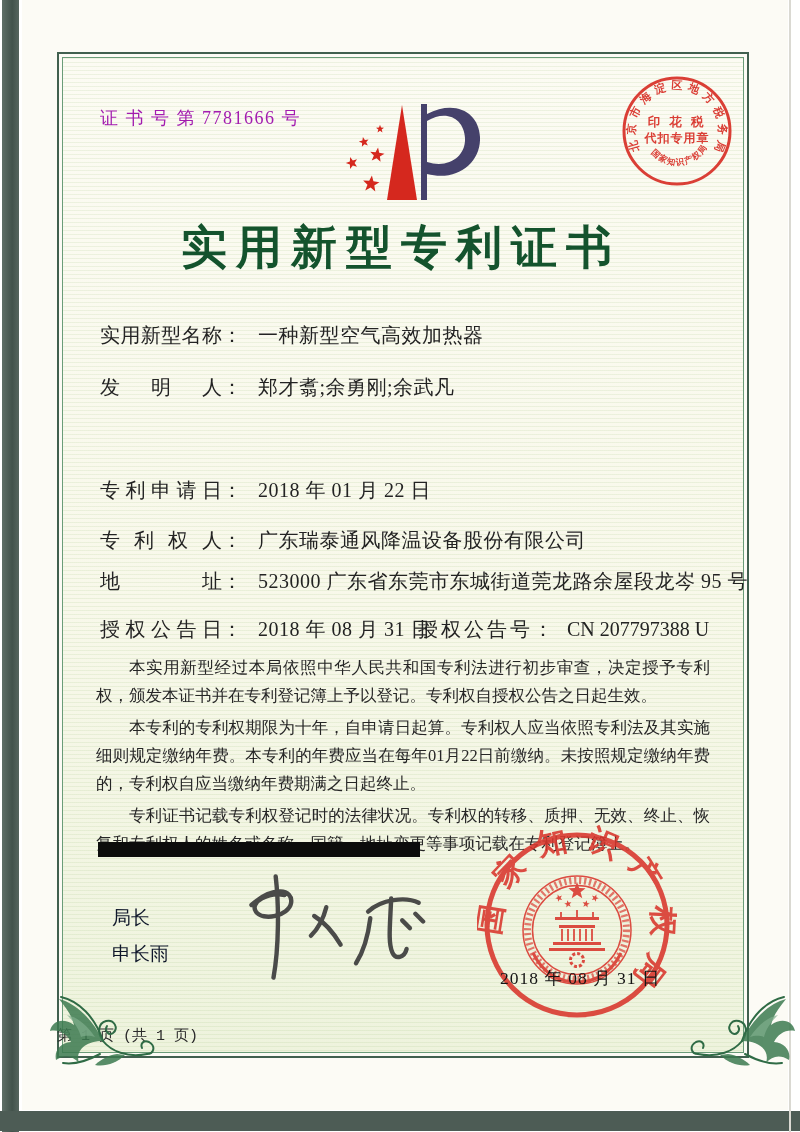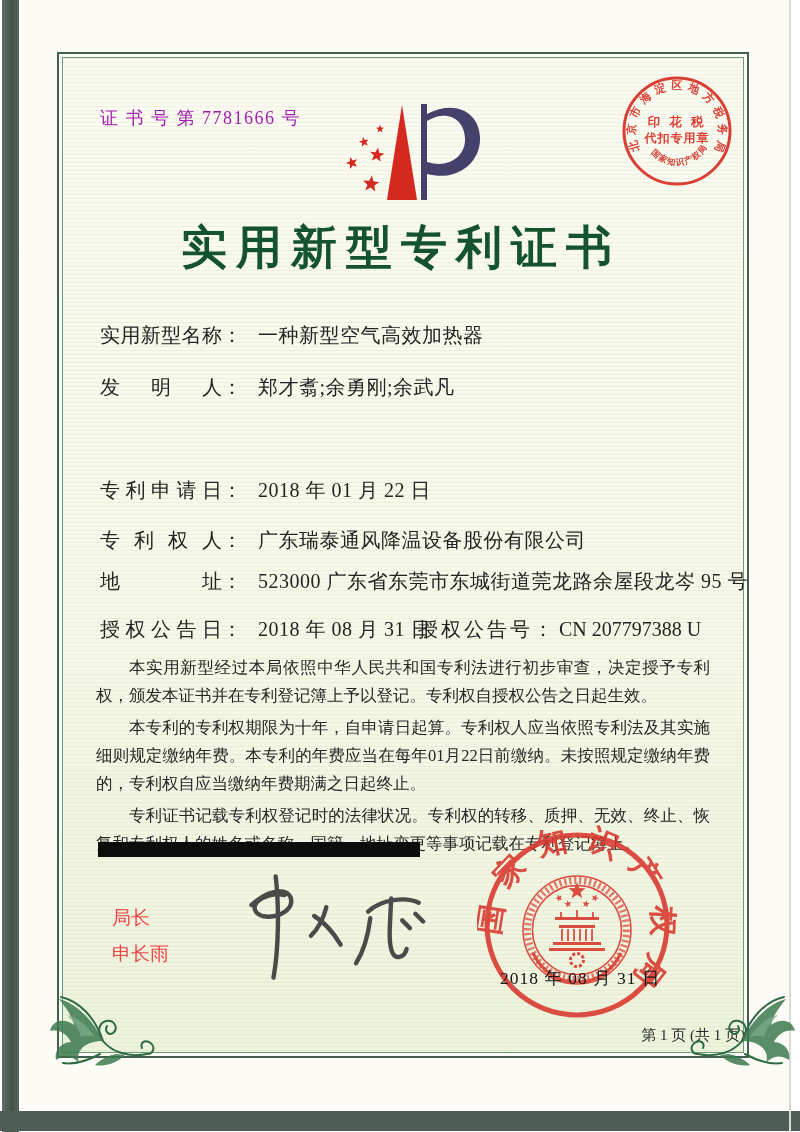--- a/index.html
+++ b/index.html
@@ -24,25 +24,25 @@
          color:#14532d;letter-spacing:9px;}
   .row{left:78px;width:640px;height:30px;font-size:20px;color:#232323;white-space:nowrap;}
   .row .lbl{display:inline-block;width:122px;text-align:justify;text-align-last:justify;vertical-align:top;}
   .row .colon{display:inline-block;vertical-align:top;}
   .row .val{display:inline-block;margin-left:16px;vertical-align:top;letter-spacing:.5px;}
   .grant-right{position:absolute;left:318px;top:0;}
   .paras{left:70px;top:650px;width:622px;font-size:16.5px;line-height:28px;text-align:justify;color:#262626;}
   .paras p{margin:4px;text-indent:2em;}
   .black-bar{left:76px;top:842px;width:322px;height:15px;background:#0c0c0c;}
   .signoff{left:90px;top:900px;font-family:"Liberation Sans","DejaVu Sans",sans-serif;
-           font-size:19px;color:#ef4444;line-height:36px;}
+           font-size:19px;color:#0f172a;line-height:36px;}
   .signature{left:203px;top:872px;}
   .office-seal{left:455px;top:825px;opacity:.88;}
   .seal-date{left:478px;top:966px;font-size:17.5px;color:#151515;letter-spacing:1px;}
-  .footer{left:35px;top:1026px;width:688px;text-align:right;font-size:15px;color:#2b2b2b;}
+  .footer{left:35px;top:1026px;width:688px;text-align:left;font-size:15px;color:#2b2b2b;font-family:Liberation Mono, monospace;}
   .flourish{pointer-events:none;}
   svg text, svg textPath{font-family:"Liberation Serif","DejaVu Serif",serif;}
 </style>
 </head>
 <body>
 
 <svg width="0" height="0" style="position:absolute" aria-hidden="true">
   <defs>
     <path id="star5" d="M0,-1 L0.247,-0.34 L0.951,-0.309 L0.399,0.13 L0.588,0.809 L0,0.42 L-0.588,0.809 L-0.399,0.13 L-0.951,-0.309 L-0.247,-0.34 Z"></path>
   </defs>
@@ -103,21 +103,21 @@
   </div>
   <div class="abs row" style="top:527px">
     <span class="lbl">专利权人</span><span class="colon">：</span><span class="val">广东瑞泰通风降温设备股份有限公司</span>
   </div>
   <div class="abs row" style="top:568px">
     <span class="lbl">地址</span><span class="colon">：</span><span class="val">523000 广东省东莞市东城街道莞龙路余屋段龙岑 95 号</span>
   </div>
   <div class="abs row" style="top:616px">
     <span class="lbl">授权公告日</span><span class="colon">：</span><span class="val">2018 年 08 月 31 日</span>
     <span class="grant-right">
-      <span style="letter-spacing:3px">授权公告号</span><span>：</span><span style="margin-left:6px">CN 207797388 U</span>
+      <span style="letter-spacing:3px">授权公告号</span><span>：</span><span style="margin-left:14px">CN 207797388 U</span>
     </span>
   </div>
 
   <div class="abs paras">
     <p>本实用新型经过本局依照中华人民共和国专利法进行初步审查，决定授予专利权，颁发本证书并在专利登记簿上予以登记。专利权自授权公告之日起生效。</p>
     <p>本专利的专利权期限为十年，自申请日起算。专利权人应当依照专利法及其实施细则规定缴纳年费。本专利的年费应当在每年01月22日前缴纳。未按照规定缴纳年费的，专利权自应当缴纳年费期满之日起终止。</p>
     <p>专利证书记载专利权登记时的法律状况。专利权的转移、质押、无效、终止、恢复和专利权人的姓名或名称、国籍、地址变更等事项记载在专利登记簿上。</p>
   </div>
 
   <div class="abs black-bar"></div>

